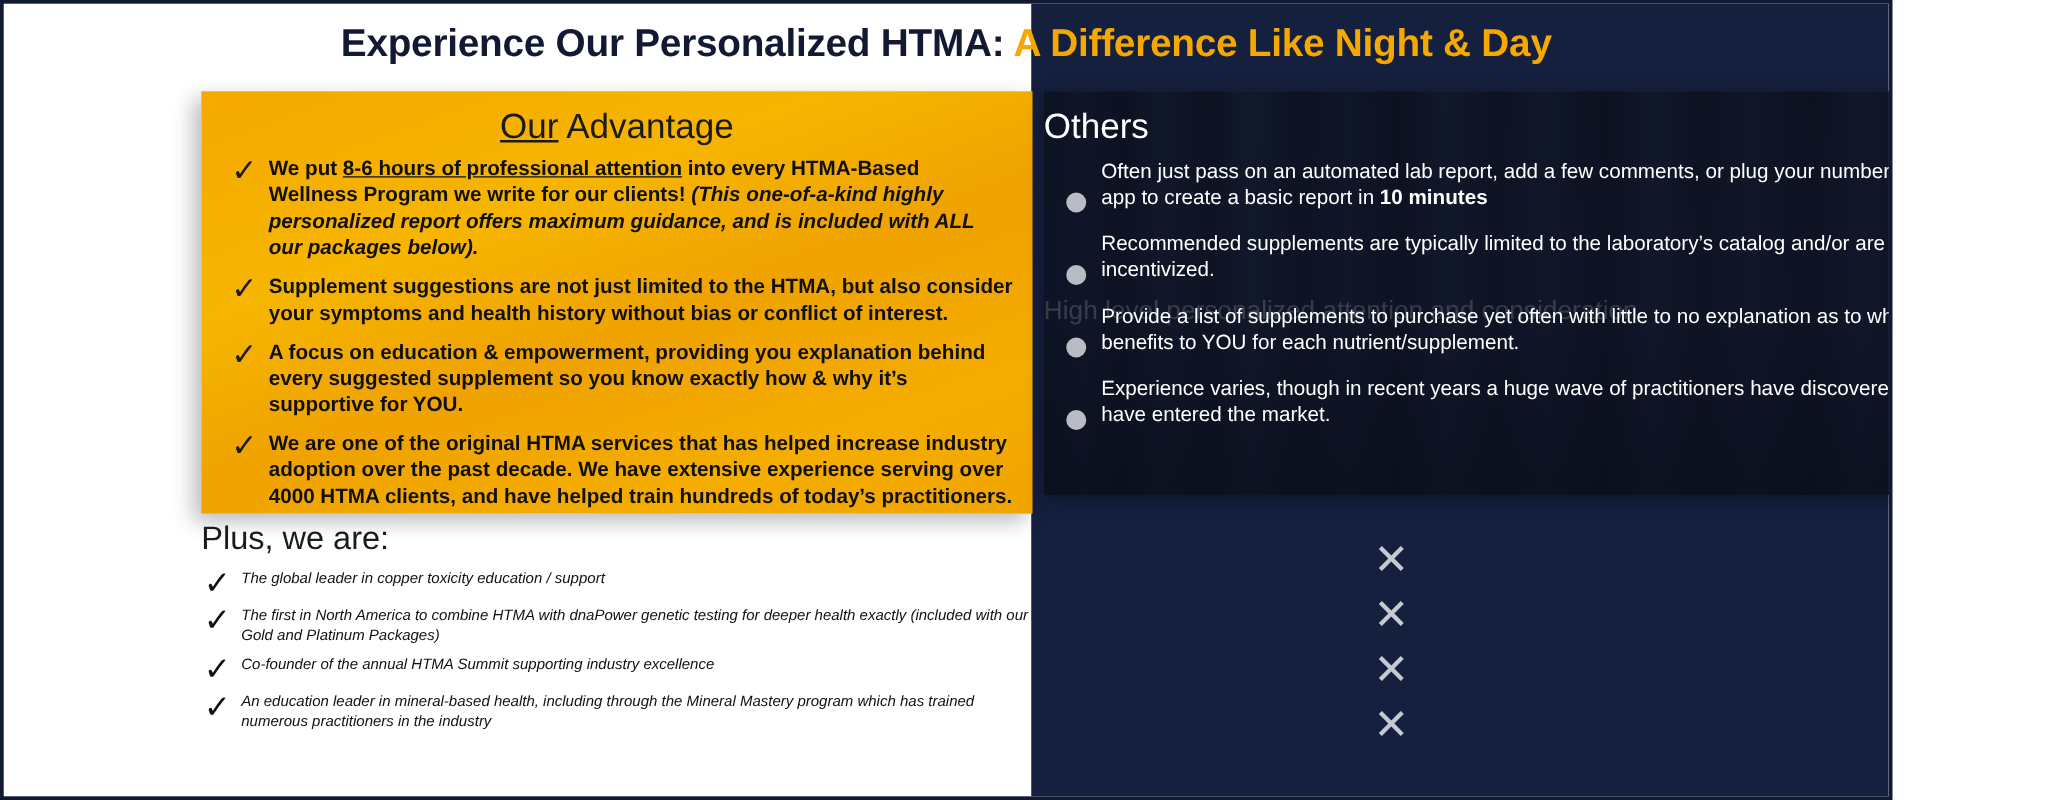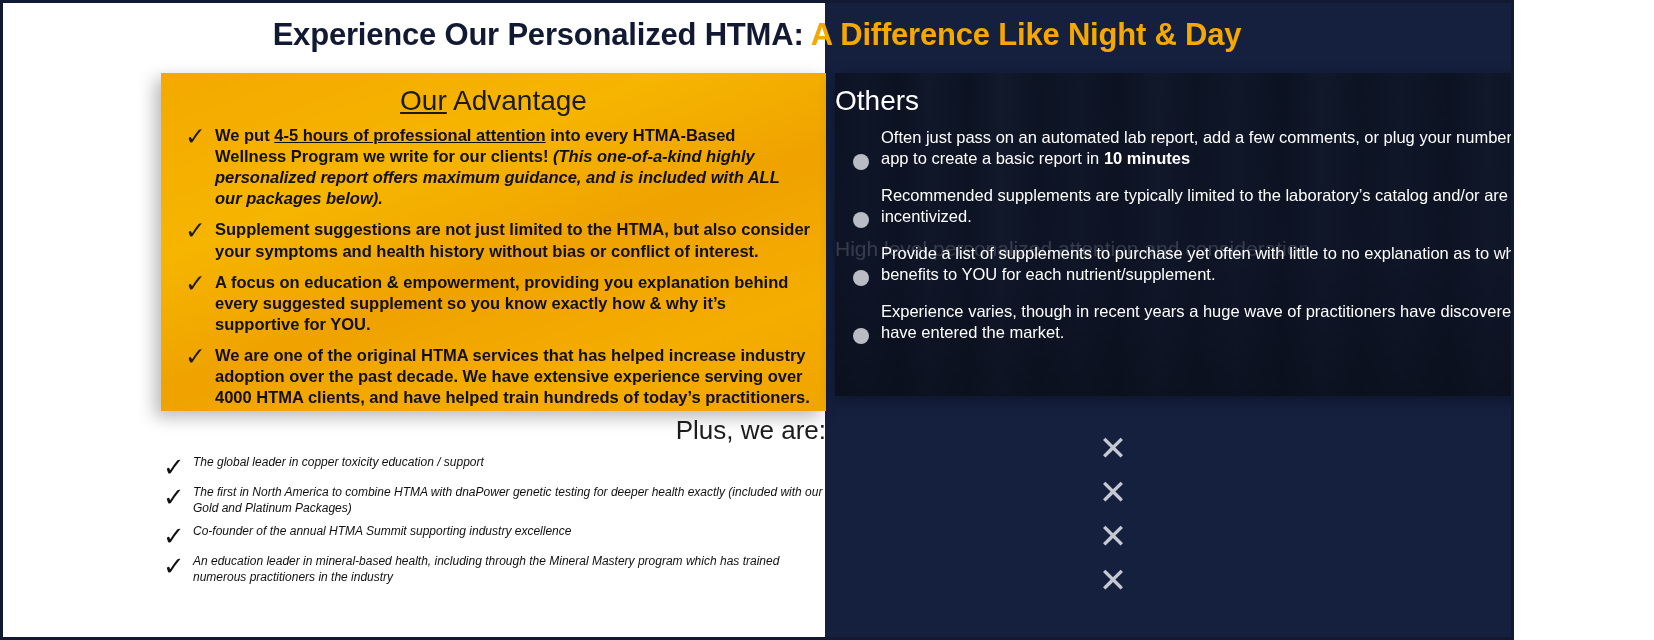--- a/index.html
+++ b/index.html
@@ -97,21 +97,21 @@
     font-weight: 600;
   }
   .gold-text .b { font-weight: 800; }
   .gold-text .ul { font-weight: 800; text-decoration: underline; }
   .gold-text .it { font-style: italic; font-weight: 700; }
   
   .plus-title {
     position: absolute;
     left: 158px; top: 412px;
     width: 665px;
-    text-align: right;
+    text-align: left;
     font-size: 26px;
     color: #1b1b1b;
     z-index: 5;
   }
   .plus-list {
     position: absolute;
     left: 160px; top: 452px;
     width: 660px;
     z-index: 5;
   }
@@ -229,21 +229,21 @@
     <span class="part-dark">Experience Our Personalized HTMA:</span><span> </span><span class="part-gold">A Difference Like Night &amp; Day</span>
   </div>
 
   <div class="gold-panel">
     <div class="panel-title">
       <span class="u">Our</span><span> Advantage</span>
     </div>
     <div class="gold-list" id="advantage-list">
         <div class="gold-item">
           <span class="check">✓</span>
-          <div class="gold-text"><span>We put </span><span class="ul">4-5 hours of professional attention</span><span> into every </span><span class="b">HTMA-Based Wellness Program</span><span> we write for our clients! </span><span class="it">(This one-of-a-kind highly personalized report offers maximum guidance, and is included with ALL our packages below).</span></div>
+          <div class="gold-text"><span>We put </span><span class="ul">8-6 hours of professional attention</span><span> into every </span><span class="b">HTMA-Based Wellness Program</span><span> we write for our clients! </span><span class="it">(This one-of-a-kind highly personalized report offers maximum guidance, and is included with ALL our packages below).</span></div>
         </div>
         <div class="gold-item">
           <span class="check">✓</span>
           <div class="gold-text"><span>Supplement </span><span class="b">suggestions are not just limited to the HTMA</span><span>, but also consider your symptoms and health history without bias or conflict of interest.</span></div>
         </div>
         <div class="gold-item">
           <span class="check">✓</span>
           <div class="gold-text"><span>A focus on </span><span class="b">education &amp; empowerment</span><span>, providing you explanation behind every suggested supplement so you know exactly how &amp; why it’s supportive for YOU.</span></div>
         </div>
         <div class="gold-item">

